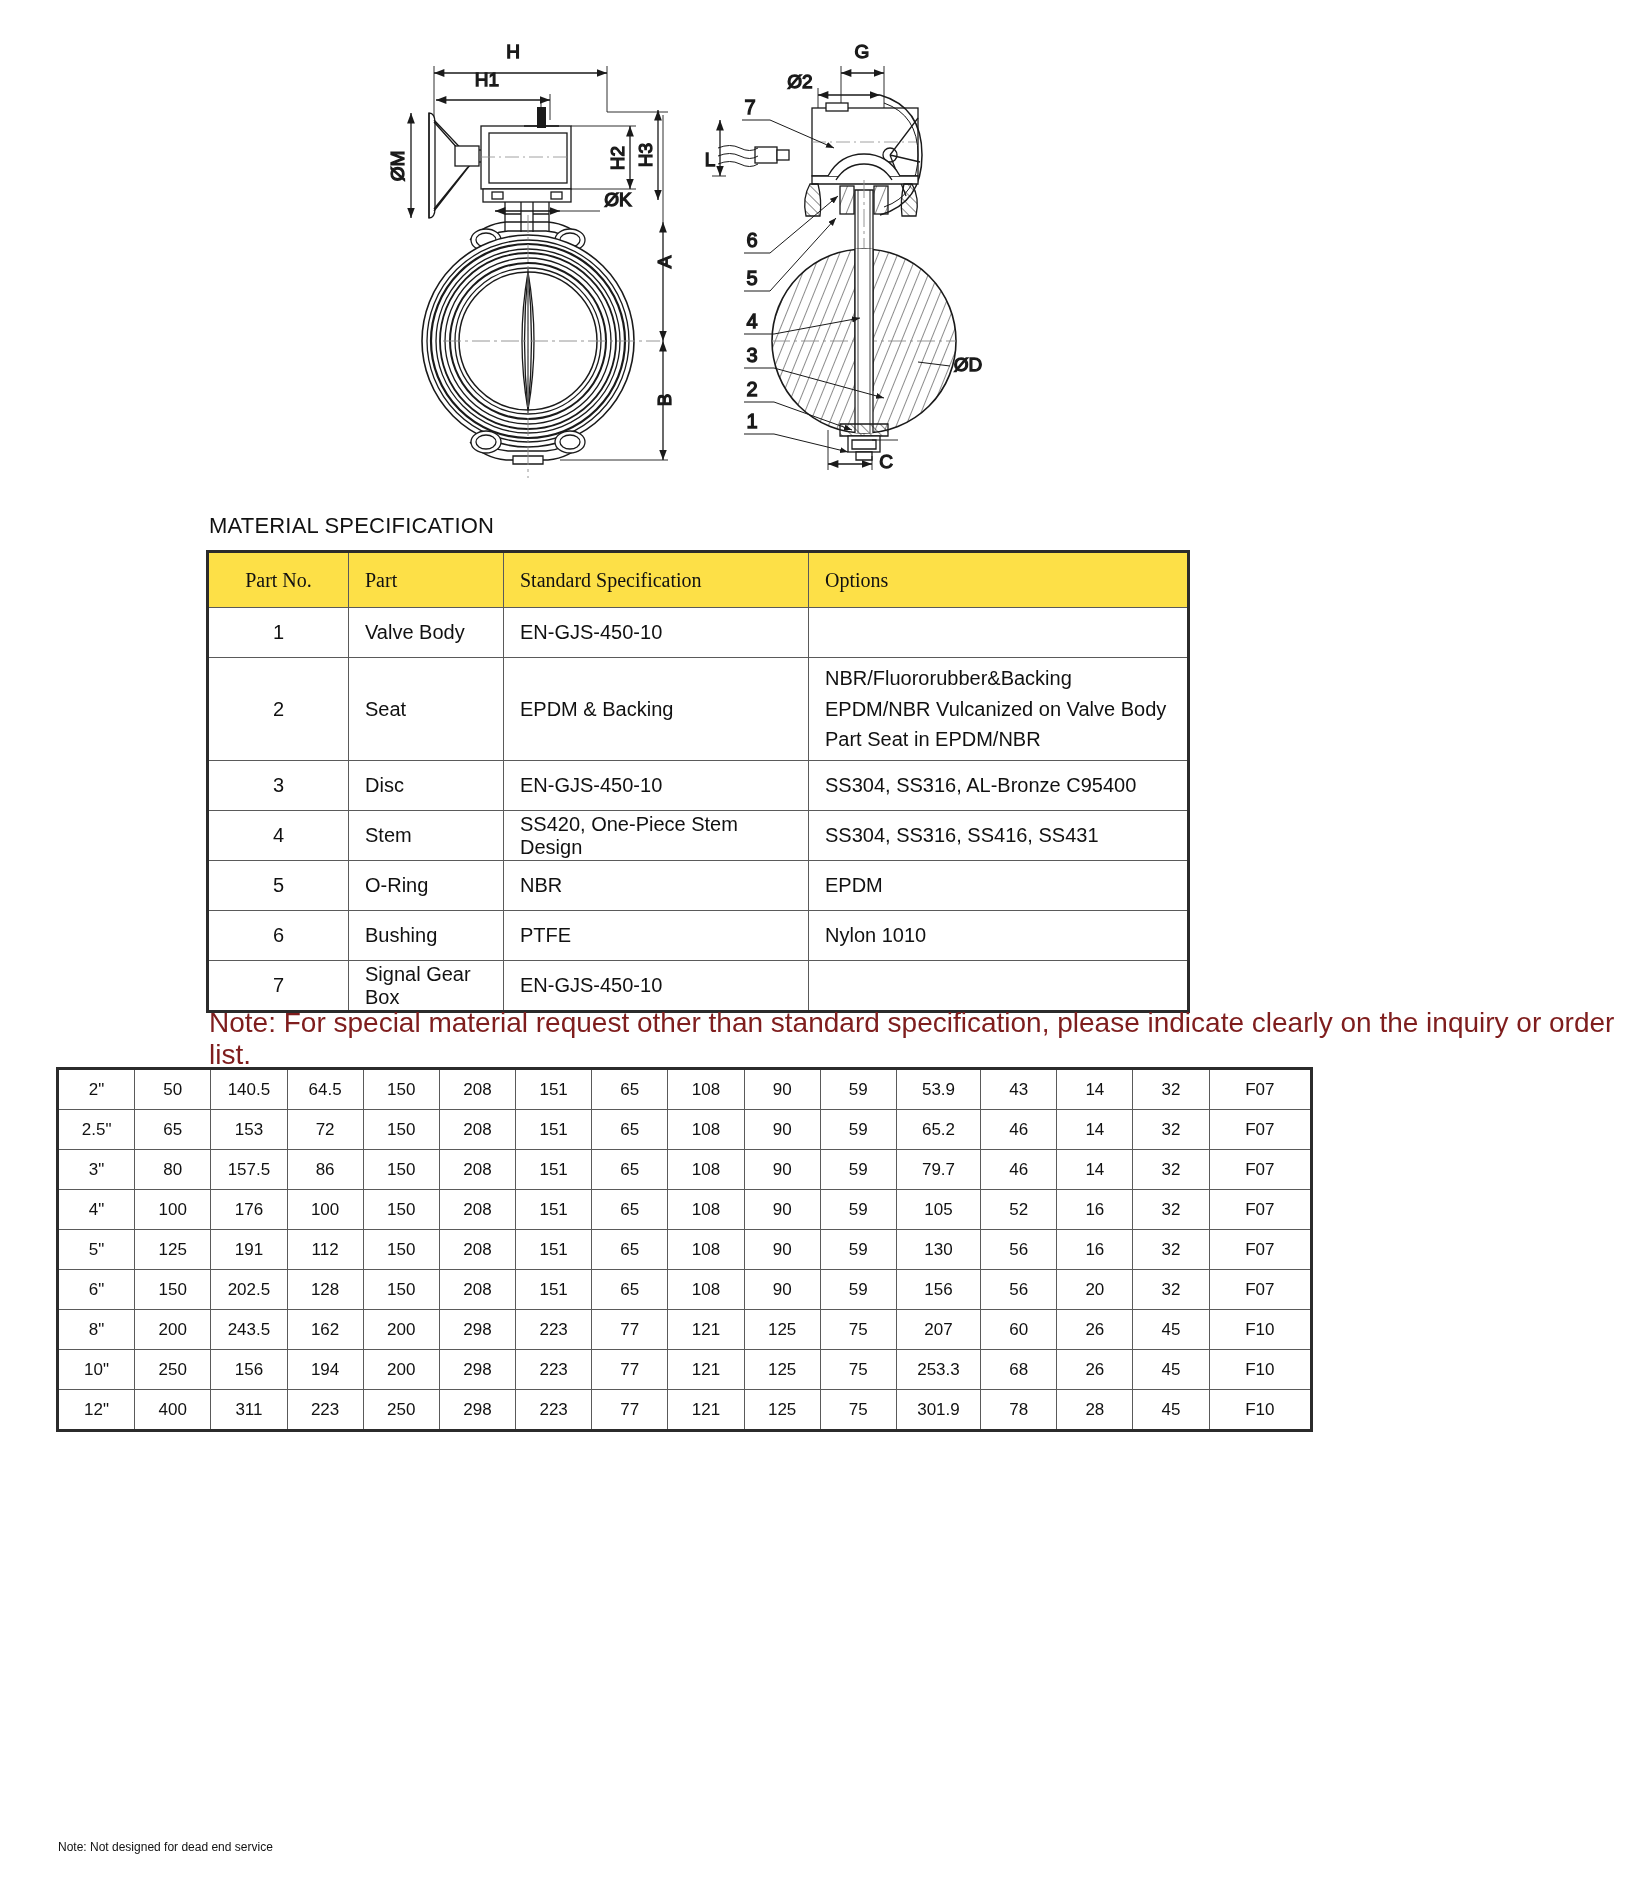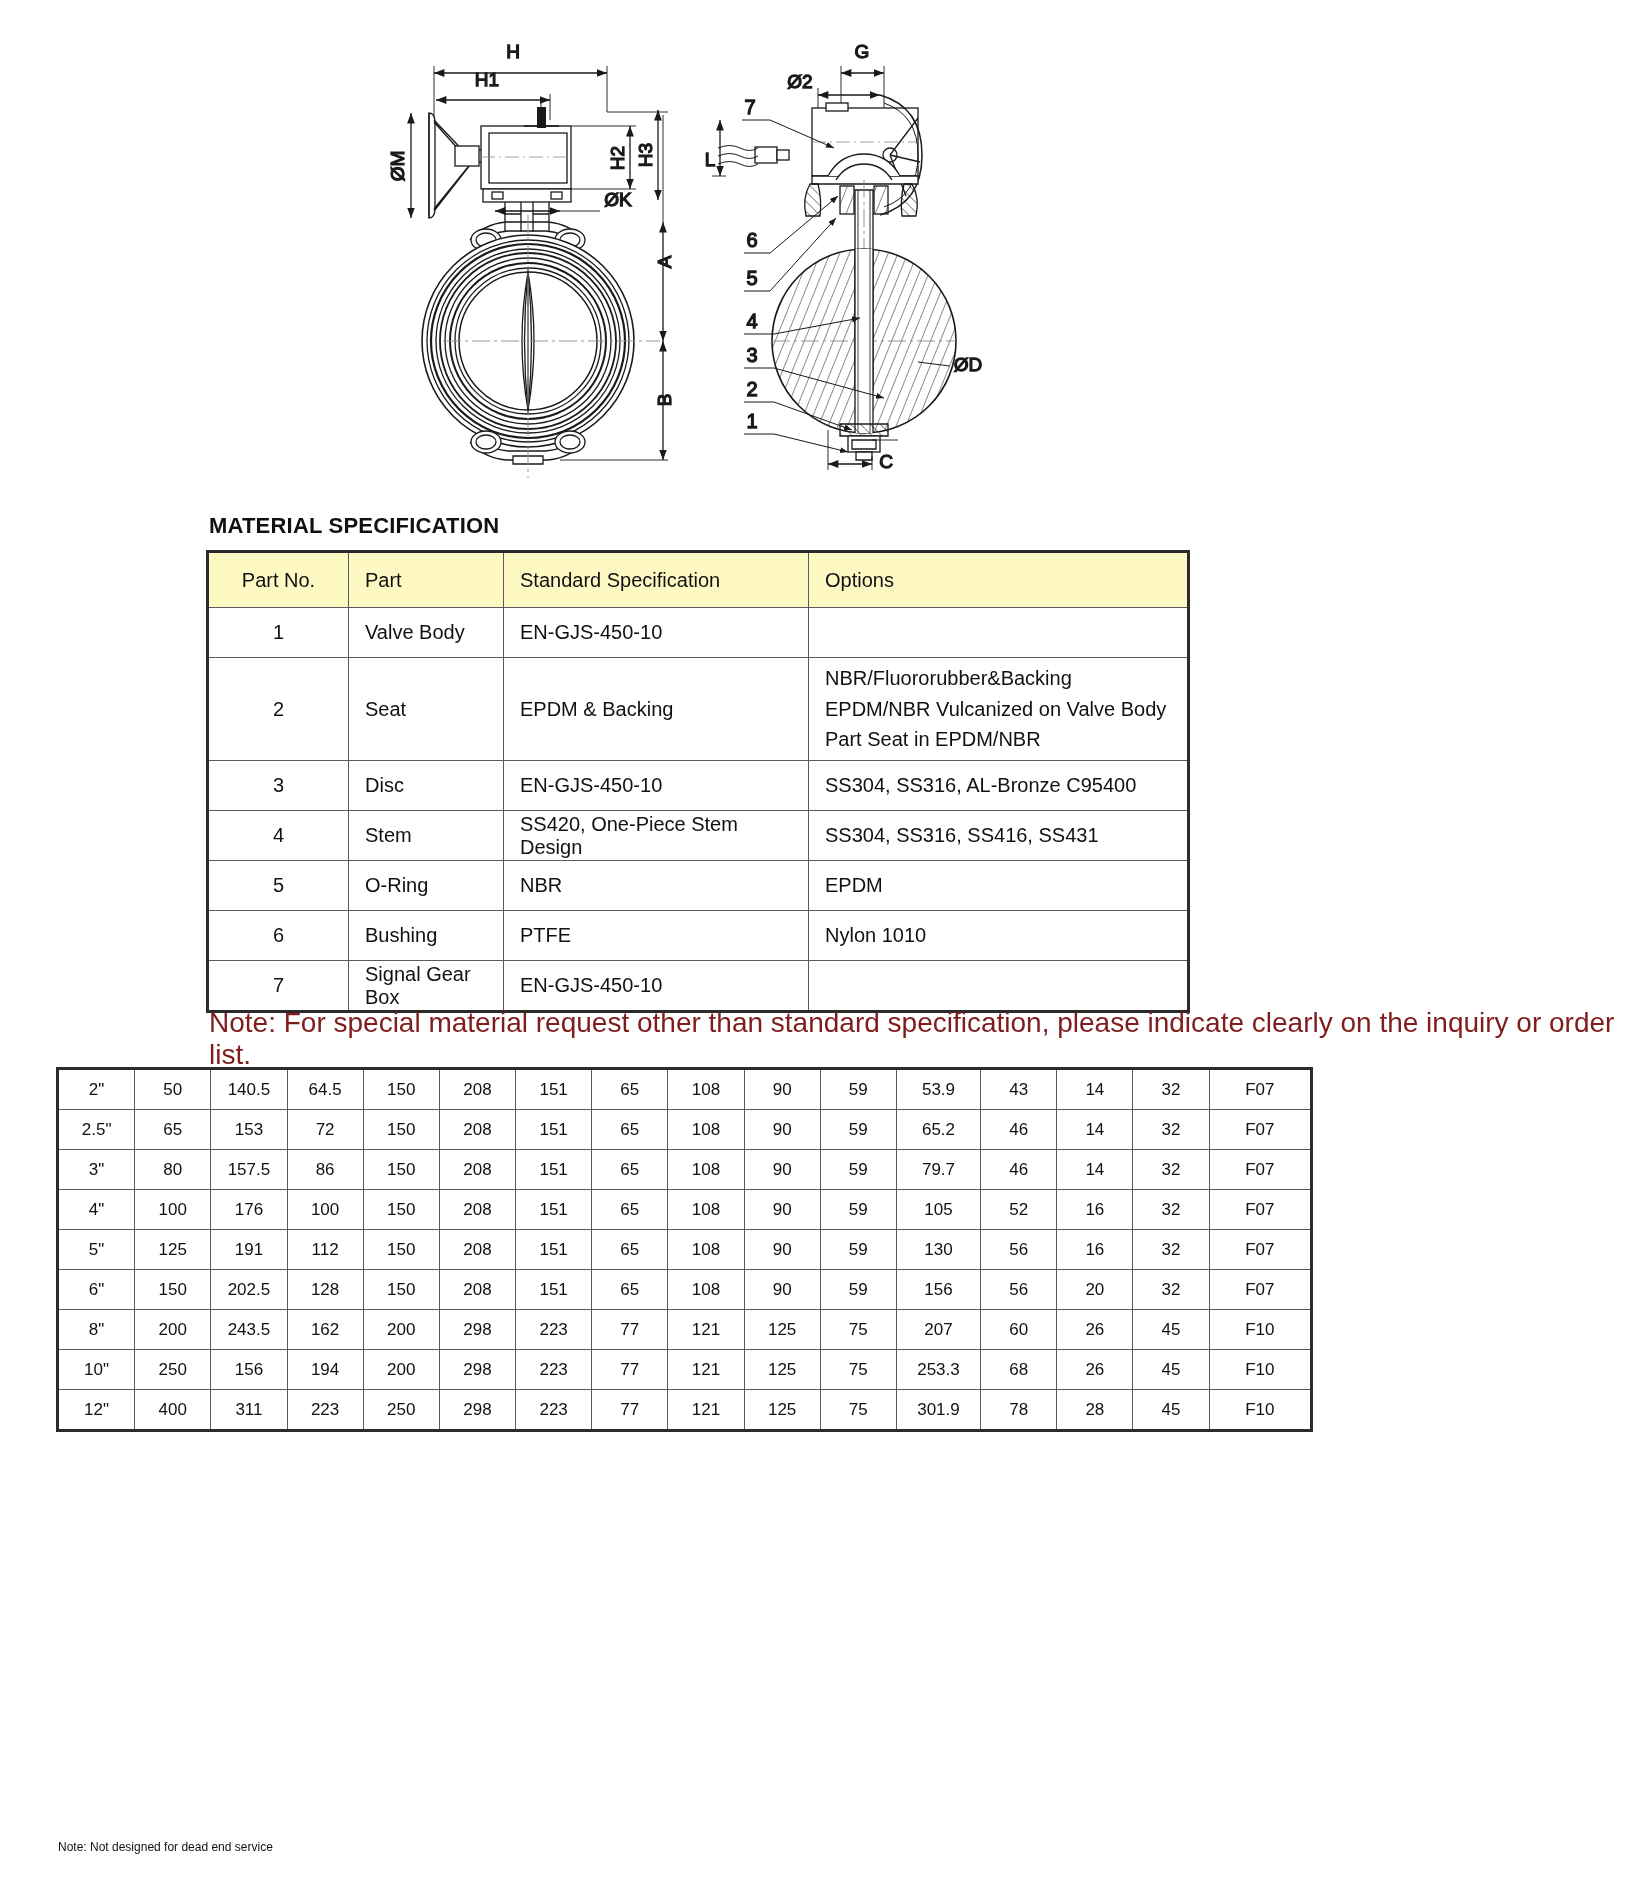--- a/index.html
+++ b/index.html
@@ -39,21 +39,20 @@
   }
 
   
   .section-title {
     position: absolute;
     left: 209px;
     top: 513px;
     font-size: 22px;
     letter-spacing: 0.2px;
     color: #111;
-    font-weight: bold;
   }
 
   
   #material-table-wrap {
     position: absolute;
     left: 208px;
     top: 552px;
     width: 980px;
   }
   table.mat {
@@ -63,23 +62,24 @@
   }
   table.mat th, table.mat td {
     border: 1px solid #5a5a5a;
     font-weight: normal;
     font-size: 20px;
     color: #111;
     padding: 0 16px;
     vertical-align: middle;
   }
   table.mat thead th {
-    background: #fef9c3;
+    background: #fde047;
     height: 54px;
     text-align: left;
+    font-family: Liberation Serif, serif;
   }
   table.mat thead th.c {
     text-align: center;
   }
   table.mat tbody td {
     height: 49px;
   }
   table.mat tbody td.num {
     text-align: center;
   }

